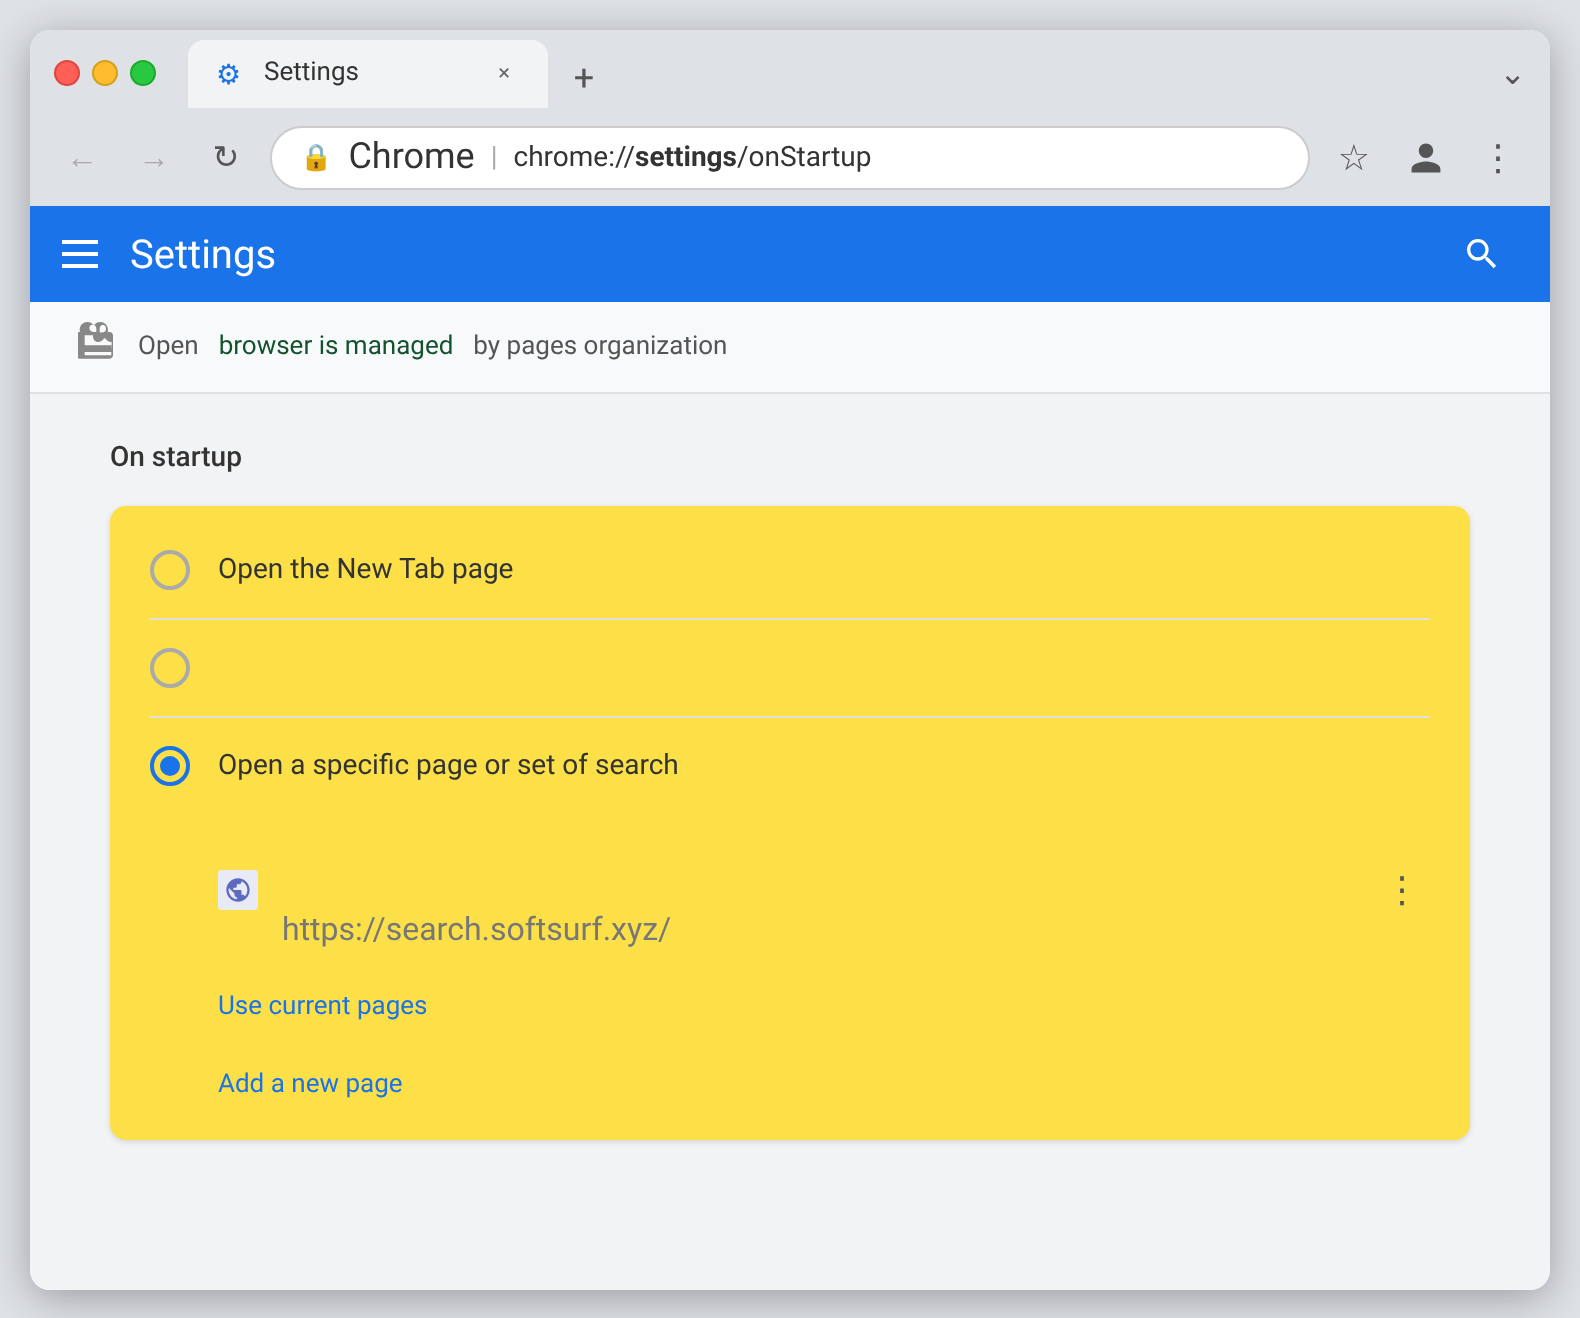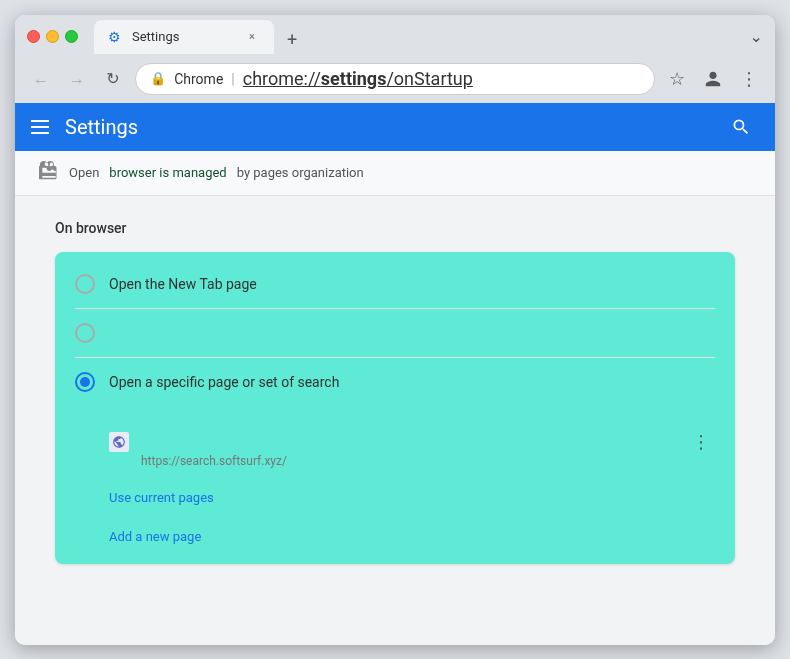--- a/index.html
+++ b/index.html
@@ -129,32 +129,31 @@
       align-items: center;
       padding: 0 14px;
       gap: 8px;
       border: 1px solid #ccc;
     }
     .address-lock {
       font-size: 13px;
       color: #555;
     }
     .address-chrome-label {
-      font-size: 14px;
+      font-size: 18px;
       color: #333;
     }
     .address-separator {
       color: #aaa;
       font-size: 14px;
     }
     .address-url {
-      font-size: 18px;
-      color: #333;
-      flex: 1;
-      text-decoration: underline;
+      font-size: 14px;
+      color: #333;
+      flex: 1;
     }
     .address-url span {
       font-weight: bold;
     }
     .address-star, .address-profile, .address-more {
       width: 28px;
       height: 28px;
       display: flex;
       align-items: center;
       justify-content: center;
@@ -227,21 +226,21 @@
     .content-area {
       padding: 24px 40px;
     }
     .section-title {
       font-size: 14px;
       color: #333;
       font-weight: 500;
       margin-bottom: 16px;
     }
     .options-card {
-      background: #5eead4;
+      background: #fde047;
       border-radius: 8px;
       padding: 8px 0;
       box-shadow: 0 1px 3px rgba(0,0,0,0.12);
     }
     .radio-option {
       display: flex;
       align-items: center;
       padding: 14px 20px;
       gap: 14px;
       cursor: pointer;
@@ -294,21 +293,21 @@
     }
     .page-info {
       flex: 1;
     }
     .page-name {
       font-size: 13px;
       color: #333;
       font-weight: 500;
     }
     .page-url {
-      font-size: 12px;
+      font-size: 16px;
       color: #777;
       margin-top: 38px;
     }
     .page-more {
       width: 28px;
       height: 28px;
       display: flex;
       align-items: center;
       justify-content: center;
       cursor: pointer;
@@ -389,21 +388,21 @@
         <svg width="20" height="20" viewBox="0 0 24 24" fill="#888">
             <path d="M20 6h-2.18c.07-.44.18-.88.18-1.34C18 2.01 15.86 0 13.34 0c-1.3 0-2.51.52-3.38 1.44L10 2l-.96-.56C8.14.52 6.96 0 5.66 0 3.14 0 1 2.01 1 4.66c0 .48.1.9.18 1.34H1C-.11 6-1 6.89-1 8v12c0 1.11.89 2 2 2h18c1.11 0 2-.89 2-2V8c0-1.11-.89-2-2-2zm-5.5-4.34c1.28 0 2.34.99 2.34 2.34 0 1.36-1.06 2.34-2.34 2.34H13V4c0-1.35 1.06-2.34 2.5-2.34zM8.5 1.66C9.94 1.66 11 2.65 11 4v2H9.16C7.88 6 6.82 5.02 6.82 3.66c0-1.35 1.06-2 1.68-2zM20 20H4v-2h16v2zm0-4H4V8h5.08c-.05.22-.08.43-.08.66C9 10.54 10.46 12 12.24 12c.93 0 1.77-.38 2.38-.98l1.38-1.38 1.38 1.38c.61.6 1.45.98 2.38.98.13 0 .26-.01.38-.02V16H4v-2h16v2z"></path>
           </svg>
       </span>
       <span>Open</span>
       <a class="managed-link">browser is managed</a>
       <span>by pages organization</span>
     </div>
 
     <div class="content-area">
-      <div class="section-title">On browser</div>
+      <div class="section-title">On startup</div>
 
       <div class="options-card">
 
         <div class="radio-option">
           <div class="radio-circle"></div>
           <span class="radio-label">Open the New Tab page</span>
         </div>
 
         <div class="divider"></div>
 

